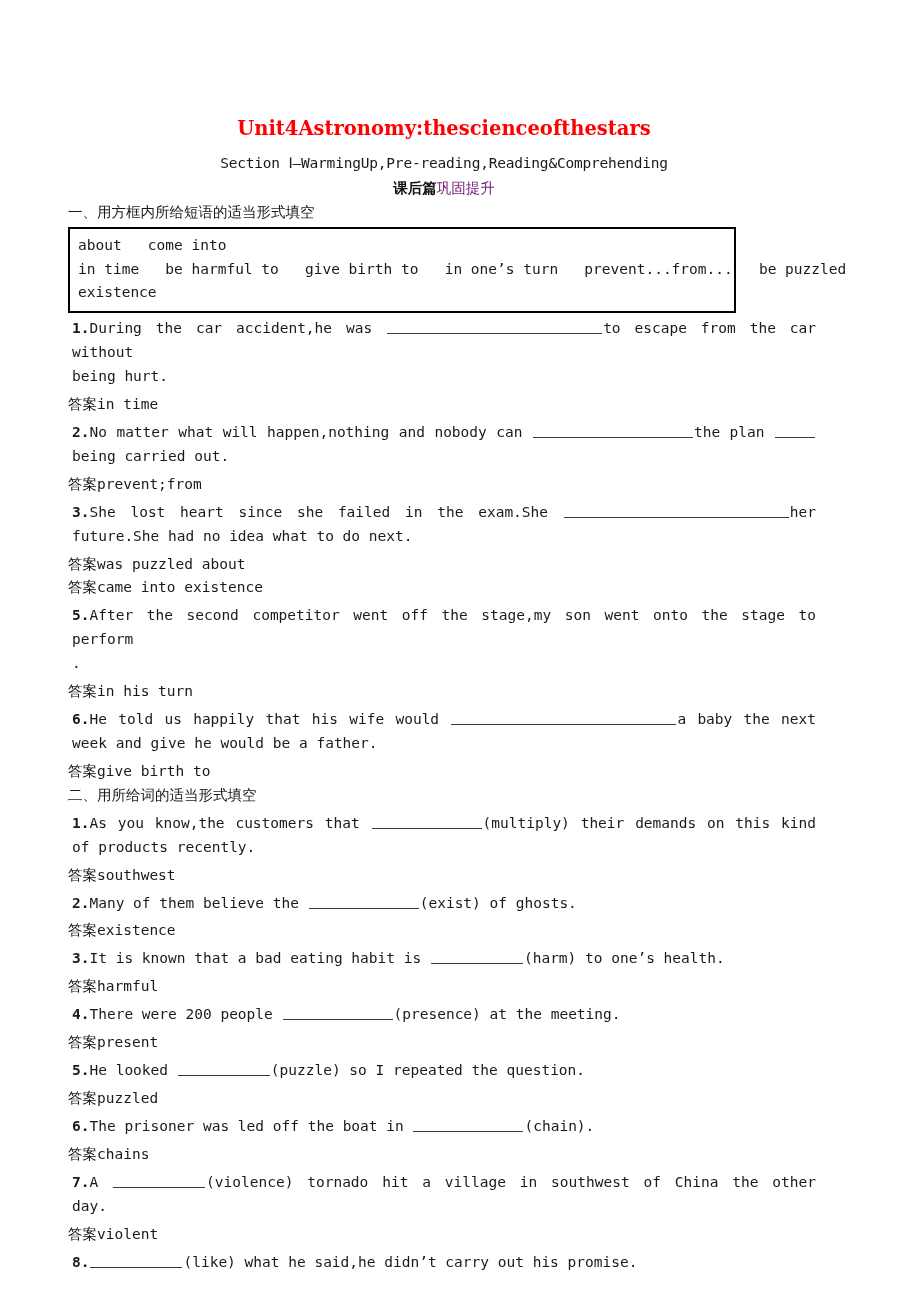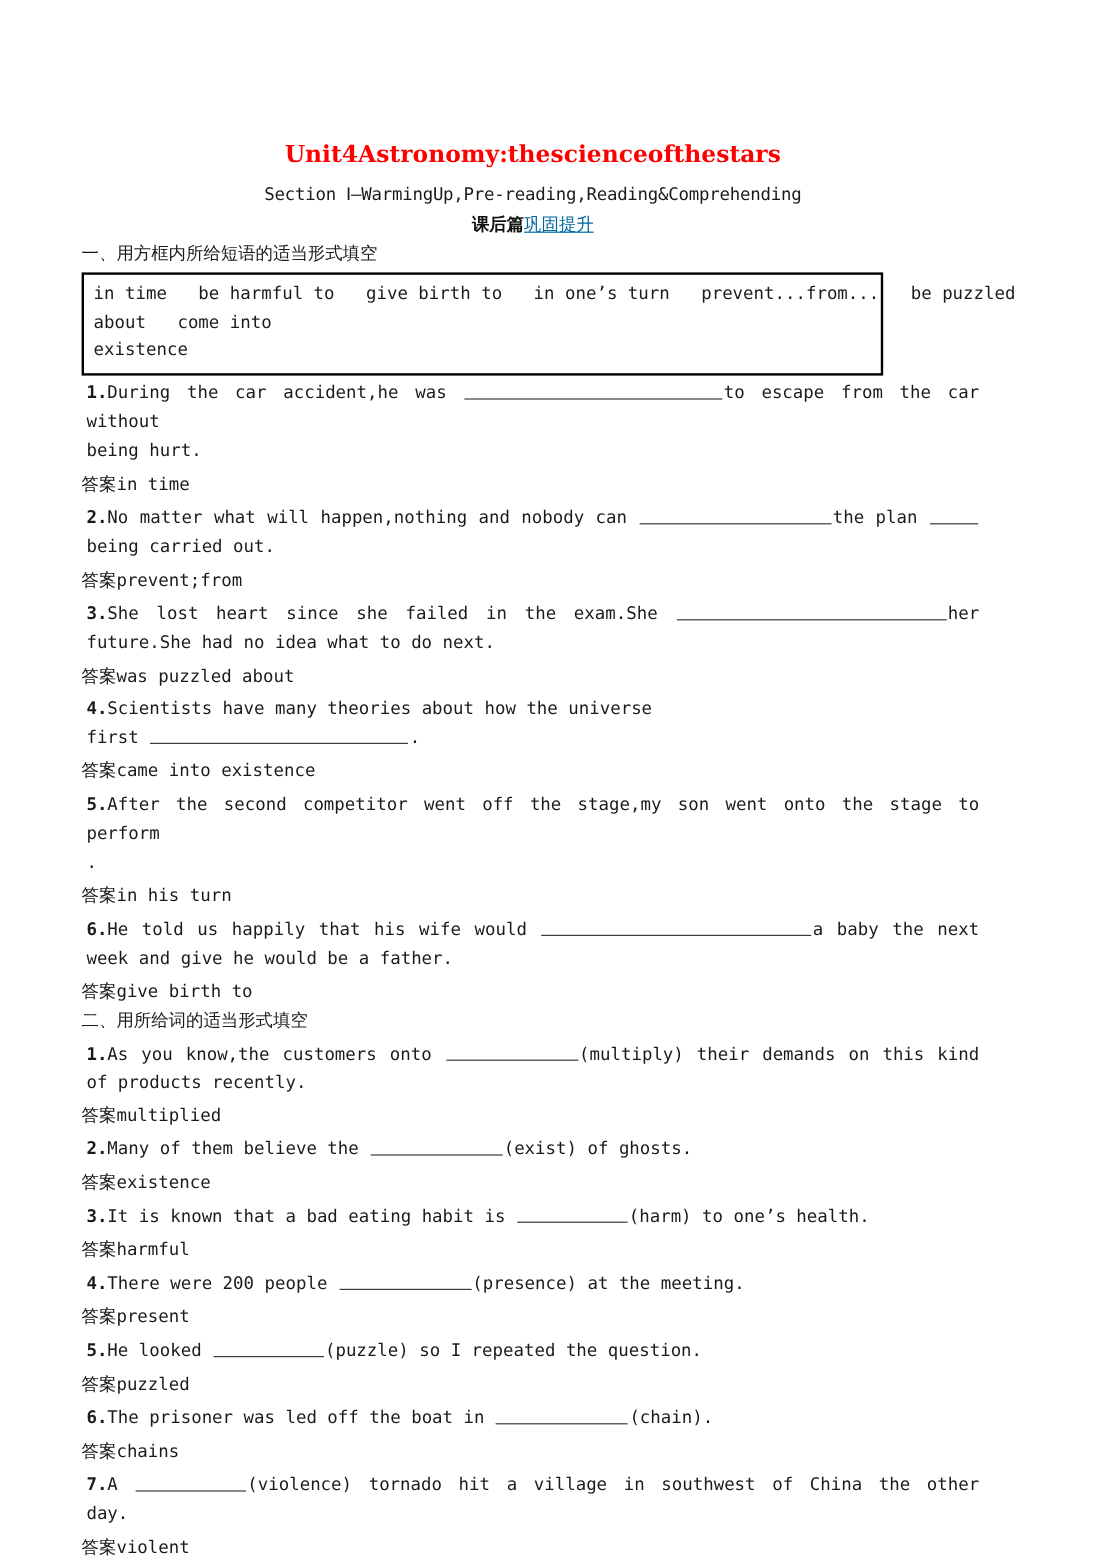--- a/index.html
+++ b/index.html
@@ -46,22 +46,21 @@
     font-size: 14.5px;
     line-height: 1.45;
     margin: 0 0 2px 0;
   }
   .cn-subtitle .strong {
     font-weight: bold;
     color: #111;
   }
   .cn-subtitle .light {
     font-weight: normal;
-    color: #0369a1;
-    text-decoration: underline;
+    color: #701a75;
   }
 
   
   .part-heading {
     font-size: 14.5px;
     line-height: 1.6;
     margin: 0;
   }
 
   
@@ -132,22 +131,22 @@
 
   <div class="section-line">Section Ⅰ—WarmingUp,Pre-reading,Reading&amp;Comprehending</div>
 
   <div class="cn-subtitle">
     <span class="strong">课后篇</span><span class="light">巩固提升</span>
   </div>
 
   <div class="part-heading">一、用方框内所给短语的适当形式填空</div>
 
   <div class="phrase-box">
+    <span class="phrase-line">about   come into</span>
     <span class="phrase-line">in time   be harmful to   give birth to   in one’s turn   prevent...from...   be puzzled</span>
-    <span class="phrase-line">about   come into</span>
     <span class="phrase-line">existence</span>
   </div>
 
   <div class="q">
     <span class="q-line justify"><span class="qnum">1.</span><span>During the car accident,he was </span><span class="blank b-huge"></span><span>to escape from the car without</span></span>
     <span class="q-line">being hurt.</span>
   </div>
   <div class="ans"><span class="ans-tag">答案</span><span>in time</span></div>
 
   <div class="q">
@@ -155,45 +154,41 @@
     <span class="q-line">being carried out.</span>
   </div>
   <div class="ans"><span class="ans-tag">答案</span><span>prevent;from</span></div>
 
   <div class="q">
     <span class="q-line justify"><span class="qnum">3.</span><span>She lost heart since she failed in the exam.She </span><span class="blank b-wide"></span><span>her</span></span>
     <span class="q-line">future.She had no idea what to do next.</span>
   </div>
   <div class="ans"><span class="ans-tag">答案</span><span>was puzzled about</span></div>
 
-  <div class="q">
-    <span class="q-line"><span class="qnum">4.</span><span>Scientists have many theories about how the universe</span></span>
-    <span class="q-line"><span>first </span><span class="blank b-huge"></span><span>.</span></span>
-  </div>
   <div class="ans"><span class="ans-tag">答案</span><span>came into existence</span></div>
 
   <div class="q">
     <span class="q-line"><span class="qnum">5.</span><span>After the second competitor went off the stage,my son went onto the stage to perform</span></span>
     <span class="q-line">.</span>
   </div>
   <div class="ans"><span class="ans-tag">答案</span><span>in his turn</span></div>
 
   <div class="q">
     <span class="q-line justify"><span class="qnum">6.</span><span>He told us happily that his wife would </span><span class="blank b-wide"></span><span>a baby the next</span></span>
     <span class="q-line">week and give he would be a father.</span>
   </div>
   <div class="ans"><span class="ans-tag">答案</span><span>give birth to</span></div>
 
   <div class="part-heading">二、用所给词的适当形式填空</div>
 
   <div class="q">
-    <span class="q-line justify"><span class="qnum">1.</span><span>As you know,the customers onto </span><span class="blank b-l"></span><span>(multiply) their demands on this kind</span></span>
+    <span class="q-line justify"><span class="qnum">1.</span><span>As you know,the customers that </span><span class="blank b-l"></span><span>(multiply) their demands on this kind</span></span>
     <span class="q-line">of products recently.</span>
   </div>
-  <div class="ans"><span class="ans-tag">答案</span><span>multiplied</span></div>
+  <div class="ans"><span class="ans-tag">答案</span><span>southwest</span></div>
 
   <div class="q">
     <span class="q-line"><span class="qnum">2.</span><span>Many of them believe the </span><span class="blank b-l"></span><span>(exist) of ghosts.</span></span>
   </div>
   <div class="ans"><span class="ans-tag">答案</span><span>existence</span></div>
 
   <div class="q">
     <span class="q-line"><span class="qnum">3.</span><span>It is known that a bad eating habit is </span><span class="blank b-m"></span><span>(harm) to one’s health.</span></span>
   </div>
   <div class="ans"><span class="ans-tag">答案</span><span>harmful</span></div>

